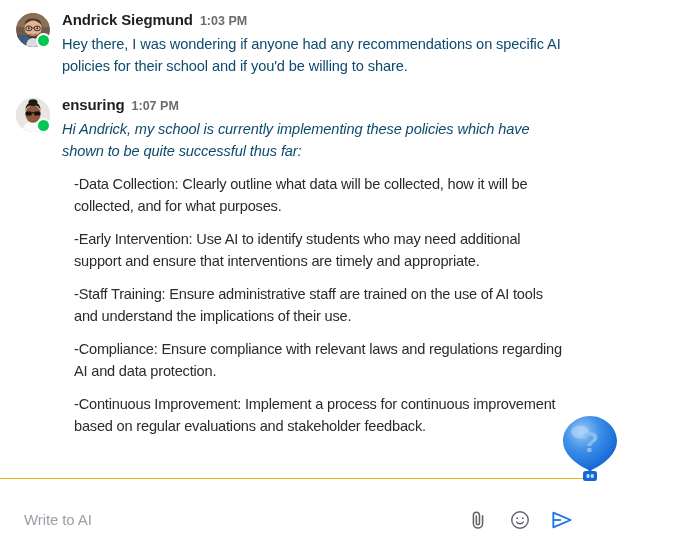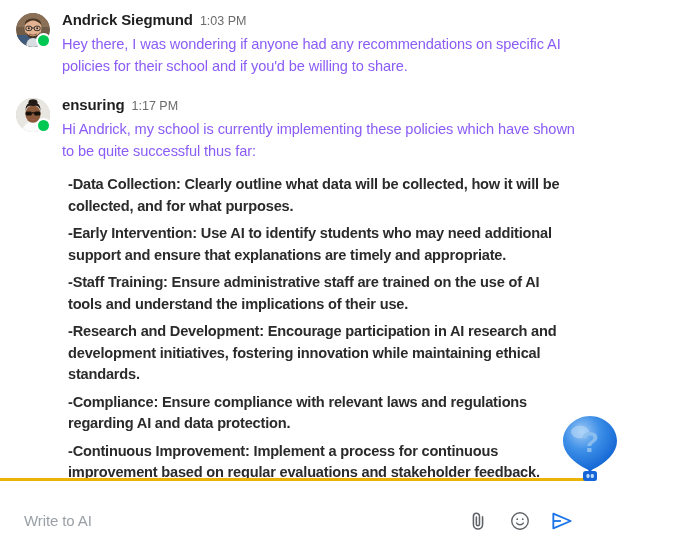--- a/index.html
+++ b/index.html
@@ -88,54 +88,54 @@
   .sender-name {
     font-size: 15px;
     font-weight: bold;
     color: #1f1f1f;
     letter-spacing: -0.1px;
   }
 
   .timestamp {
     font-size: 12.5px;
     color: #6b6b6b;
-    font-weight: normal;
+    font-weight: bold;
   }
 
   .message-text {
     font-size: 14.6px;
     line-height: 22px;
-    color: #8b5cf6;
+    color: #0c4a6e;
     white-space: pre-wrap;
     word-wrap: break-word;
     letter-spacing: -0.1px;
   }
 
   .message-text.intro {
     margin-bottom: 12px;
+    font-style: italic;
   }
 
   .policy-list {
     font-size: 14.6px;
     line-height: 21.5px;
     color: #2b2b2b;
     letter-spacing: -0.2px;
   }
 
   .policy-line {
-    margin: 6px;
+    margin: 12px;
     white-space: normal;
-    font-weight: bold;
   }
 
   
   .composer {
     flex: 0 0 auto;
     height: 66px;
-    border-top: 3px solid #eab308;
+    border-top: 1px solid #eab308;
     display: flex;
     align-items: center;
     padding: 16px 16px 0 24px;
     background: #ffffff;
     box-sizing: border-box;
   }
 
   .composer-input {
     flex: 1 1 auto;
     font-size: 15px;
@@ -246,28 +246,27 @@
               <line x1="15.9" y1="14.8" x2="18.1" y2="14.8" stroke="#17110c" stroke-width="1.2"></line>
               <path d="M13.6 20.8 Q17 23.4 20.4 20.8 Q17 22 13.6 20.8Z" fill="#b4566a"></path>
             </g>
           </svg>
         </div>
         <div class="status-dot"></div>
       </div>
       <div class="message-body">
         <div class="message-header">
           <span class="sender-name">ensuring</span>
-          <span class="timestamp">1:17 PM</span>
+          <span class="timestamp">1:07 PM</span>
         </div>
         <div class="message-text intro">Hi Andrick, my school is currently implementing these policies which have shown to be quite successful thus far:</div>
         <div class="policy-list">
           <div class="policy-line">-Data Collection: Clearly outline what data will be collected, how it will be collected, and for what purposes.</div>
-          <div class="policy-line">-Early Intervention: Use AI to identify students who may need additional support and ensure that explanations are timely and appropriate.</div>
+          <div class="policy-line">-Early Intervention: Use AI to identify students who may need additional support and ensure that interventions are timely and appropriate.</div>
           <div class="policy-line">-Staff Training: Ensure administrative staff are trained on the use of AI tools and understand the implications of their use.</div>
-          <div class="policy-line">-Research and Development: Encourage participation in AI research and development initiatives, fostering innovation while maintaining ethical standards.</div>
           <div class="policy-line">-Compliance: Ensure compliance with relevant laws and regulations regarding AI and data protection.</div>
           <div class="policy-line">-Continuous Improvement: Implement a process for continuous improvement based on regular evaluations and stakeholder feedback.</div>
         </div>
       </div>
     </div>
 
   </div>
 
   <div class="help-widget">
     <svg width="62" height="74" viewBox="0 0 62 74" xmlns="http://www.w3.org/2000/svg">

